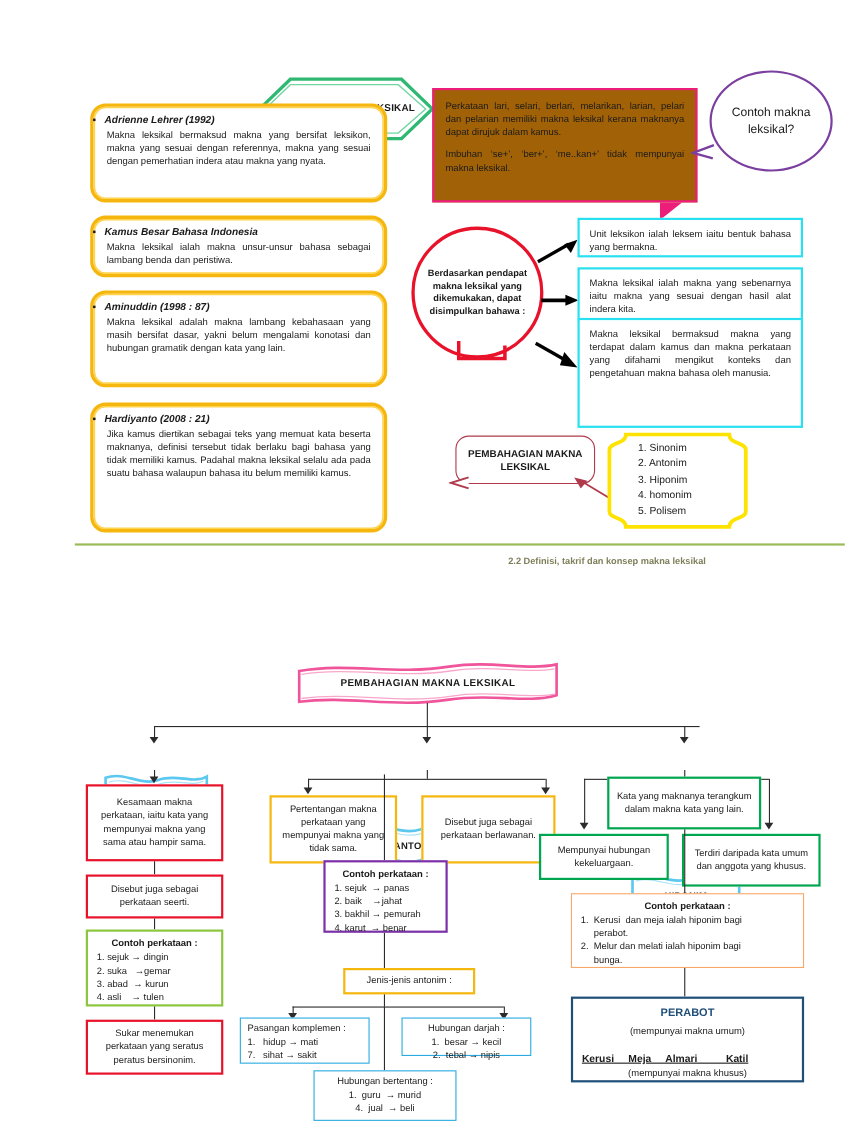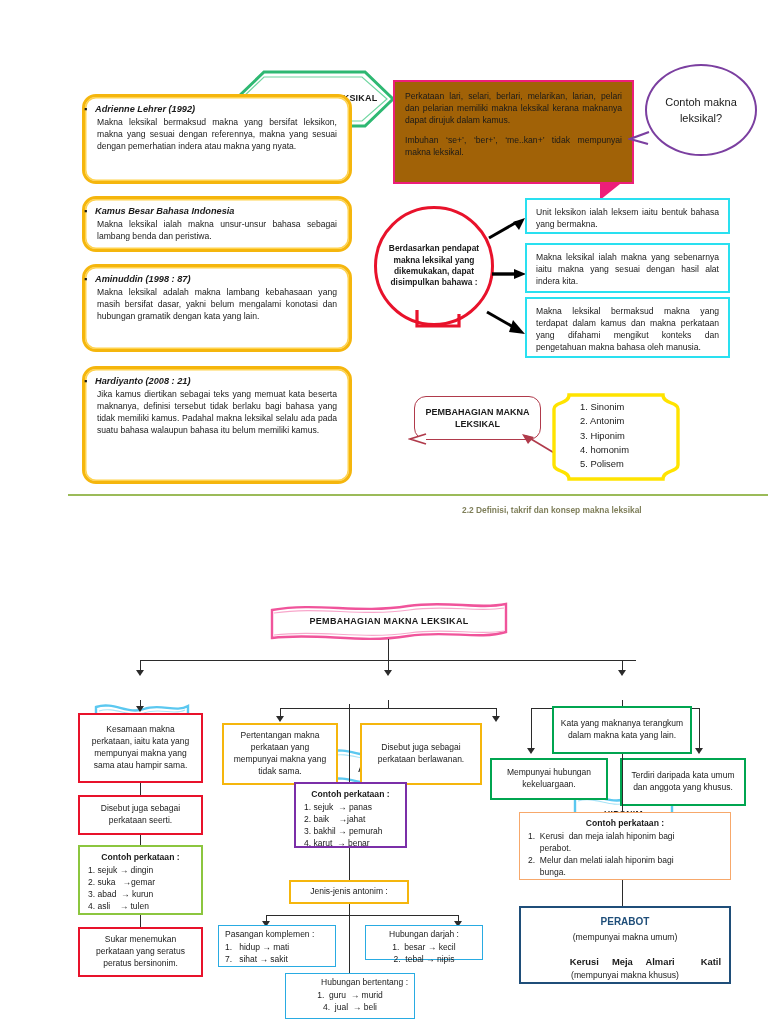--- a/index.html
+++ b/index.html
@@ -86,21 +86,21 @@
     font-size:9px;font-weight:bold;letter-spacing:.3px;
   }
   .ribbonlabel.small{font-size:8.6px;}
 
   .nbox{background:#fff;padding:5px 6px;font-size:8.5px;line-height:1.4;text-align:center;
         display:flex;align-items:center;justify-content:center;}
   .nbox.left{text-align:left;display:block;}
   .b-red{border:2.4px solid #E8122B;}
   .b-green{border:2.4px solid #00A550;}
   .b-lgreen{border:2.2px solid #8CC63F;}
-  .b-gold{border:2.4px solid #F5B60D;}
+  .b-gold{border:2.4px solid #F5B60D;margin-left:23px;}
   .b-purple{border:2.4px solid #7B2FA8;}
   .b-cyan{border:1.8px solid #29ABE2;}
   .b-orange{border:1.8px solid #F7A86B;}
   .b-navy{border:2.4px solid #1F4E79;}
 
   .listbox .hd{font-weight:bold;text-align:center;font-size:8.6px;margin-bottom:1px;}
   .listbox ol{margin:0;padding:0;list-style:none;font-size:8.5px;line-height:1.42;}
   .listbox ol li{white-space:pre;}
 
   
@@ -186,21 +186,21 @@
       <polygon points="40,26 28,12 24,24" fill="#000"></polygon>
     </svg>
 </div>
 
 <div class="abs cyanbox" style="left:525px;top:198px;width:205px;height:36px;">
   <span>Unit leksikon ialah leksem iaitu bentuk bahasa yang bermakna.</span>
 </div>
 <div class="abs cyanbox" style="left:525px;top:243px;width:205px;height:50px;">
   <span>Makna leksikal ialah makna yang sebenarnya iaitu makna yang sesuai dengan hasil alat indera kita.</span>
 </div>
-<div class="abs cyanbox" style="left:525px;top:297px;width:205px;height:61px;">
+<div class="abs cyanbox" style="left:525px;top:289px;width:205px;height:100px;">
   <span>Makna leksikal bermaksud makna yang terdapat dalam kamus dan makna perkataan yang difahami mengikut konteks dan pengetahuan makna bahasa oleh manusia.</span>
 </div>
 
 <div class="abs rosetag" style="left:414px;top:396px;width:127px;height:44px;">
   <span>PEMBAHAGIAN MAKNA LEKSIKAL</span>
 </div>
 <div class="abs" style="left:408px;top:432px;width:20px;height:14px;">
   <svg width="20" height="14" viewBox="0 0 20 14">
       <path d="M18,2 L2,7 L18,12" fill="#fff" stroke="#B03A4B" stroke-width="1.8"></path>
     </svg>
@@ -345,21 +345,21 @@
 </div>
 <div class="abs nbox b-cyan listbox left" style="left:365px;top:925px;width:118px;height:35px;padding:3px 6px;">
   <div style="font-size:8.5px;text-align:center;">Hubungan darjah :</div>
   <ol style="text-align:center;">
     <li>1.  besar → kecil</li>
     <li>2.  tebal → nipis</li>
   </ol>
 </div>
 <div class="abs ln vl" style="left:349px;top:915px;height:58px;"></div>
 <div class="abs nbox b-cyan listbox left" style="left:285px;top:973px;width:130px;height:46px;padding:3px 6px;">
-  <div style="font-size:8.5px;text-align:right;">Hubungan bertentang :</div>
+  <div style="font-size:8.5px;text-align:center;">Hubungan bertentang :</div>
   <ol style="text-align:center;">
     <li>1.  guru  → murid</li>
     <li>4.  jual  → beli</li>
   </ol>
 </div>
 
 <div class="abs ln vl" style="left:622px;top:700px;height:8px;"></div>
 <div class="abs ln hl" style="left:531px;top:708px;width:168px;"></div>
 <div class="abs ln vl" style="left:531px;top:708px;height:42px;"></div>
 <div class="abs arrow" style="left:527px;top:748px;"></div>
@@ -388,15 +388,15 @@
     <li>2.  Melur dan melati ialah hiponim bagi</li>
     <li>     bunga.</li>
   </ol>
 </div>
 
 <div class="abs ln vl" style="left:622px;top:880px;height:26px;"></div>
 
 <div class="abs nbox b-navy left" style="left:519px;top:906px;width:212px;height:78px;padding:7px 8px;text-align:center;">
   <div style="font-weight:bold;font-size:10px;color:#1F4E79;text-align:center;">PERABOT</div>
   <div style="font-size:8.6px;text-align:center;margin-top:2px;">(mempunyai makna umum)</div>
-  <div style="font-weight:bold;font-size:9.4px;text-align:right;margin-top:12px;white-space:pre;">Kerusi     Meja     Almari          Katil</div>
+  <div style="font-weight:bold;font-size:9.4px;text-align:left;margin-top:12px;white-space:pre;text-decoration:underline;">Kerusi     Meja     Almari          Katil</div>
   <div style="font-size:8.6px;text-align:center;margin-top:1px;">(mempunyai makna khusus)</div>
 </div>
 
 </body></html>

